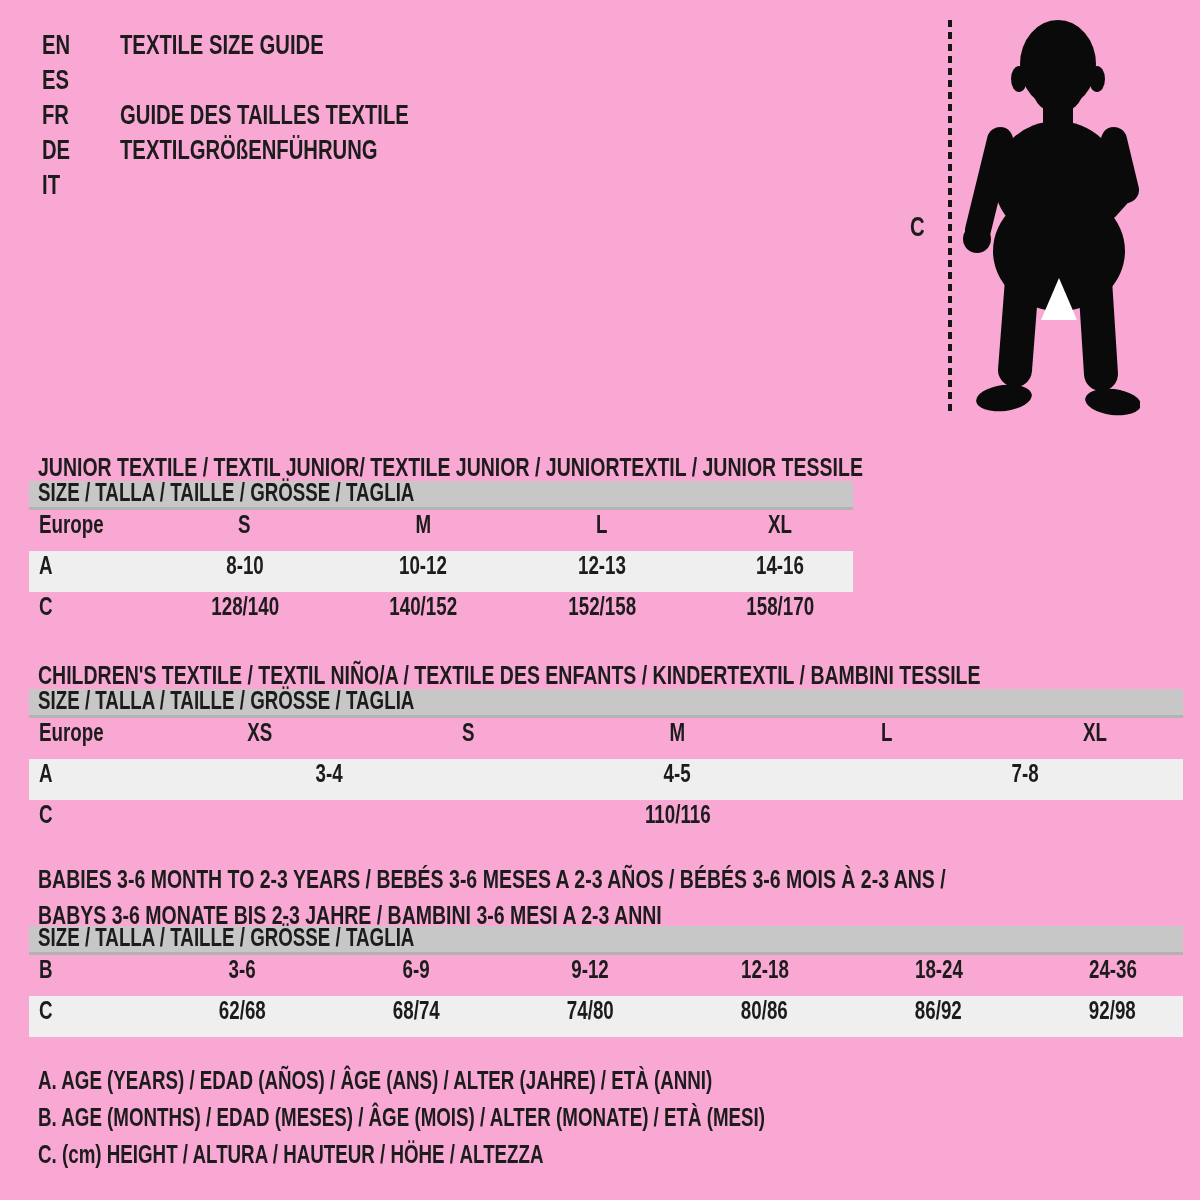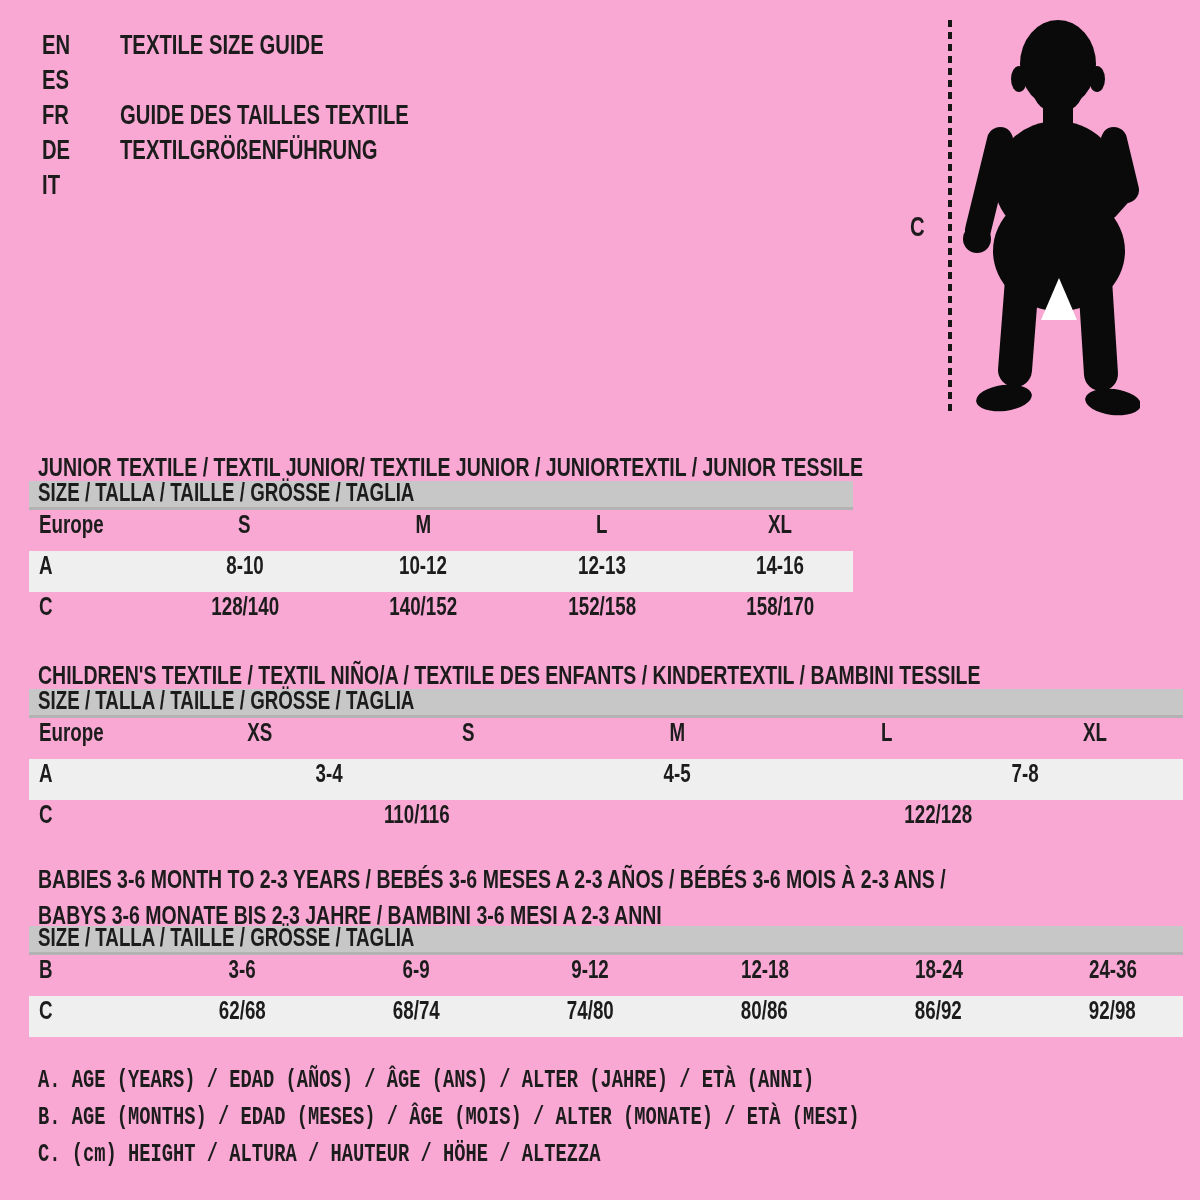--- a/index.html
+++ b/index.html
@@ -33,21 +33,21 @@
   .thead {
     height:29px; background:#c7c7c7; border-bottom:3px solid #b3b3b3;
     display:flex; align-items:flex-end; padding-left:9px; box-sizing:border-box;
   }
   .trow { display:flex; height:41px; align-items:flex-start;gap:33px; }
   .trow.shaded { background:#efefef; }
   .tlabel { width:110px; padding-left:10px; box-sizing:border-box; }
   .tcell  { flex:1; text-align:center; }
 
   
-  .notes { position:absolute; left:38px; top:1062px; font-size:25px;font-family:Liberation Mono, monospace; }
+  .notes { position:absolute; left:38px; top:1062px; font-size:25px; }
   .note-line { height:37px; display:flex; align-items:center; }
 </style>
 </head>
 <body>
 
 <div id="page">
 
   <div class="lang-list">
     <div class="lang-row">
       <span class="lang-code"><span class="cond">EN</span></span>
@@ -139,21 +139,20 @@
     </div>
     <div class="trow shaded">
       <div class="tlabel"><span class="cond">A</span></div>
       <div class="tcell"><span class="cond-c">3-4</span></div>
       <div class="tcell"><span class="cond-c">4-5</span></div>
       <div class="tcell"><span class="cond-c">7-8</span></div>
     </div>
     <div class="trow">
       <div class="tlabel"><span class="cond">C</span></div>
       <div class="tcell"><span class="cond-c">110/116</span></div>
-      <div class="tcell"><span class="cond-c">122/128</span></div>
     </div>
   </div>
 
   <div class="section-title" style="top:845px;">
     <div><span class="cond">BABIES 3-6 MONTH TO 2-3 YEARS / BEBÉS 3-6 MESES A 2-3 AÑOS / BÉBÉS 3-6 MOIS À 2-3 ANS /</span></div>
     <div><span class="cond">BABYS 3-6 MONATE BIS 2-3 JAHRE / BAMBINI 3-6 MESI A 2-3 ANNI</span></div>
   </div>
   <div class="size-table" style="left:29px; top:926px; width:1154px;">
     <div class="thead">
       <span class="cond">SIZE / TALLA / TAILLE / GRÖSSE / TAGLIA</span>

